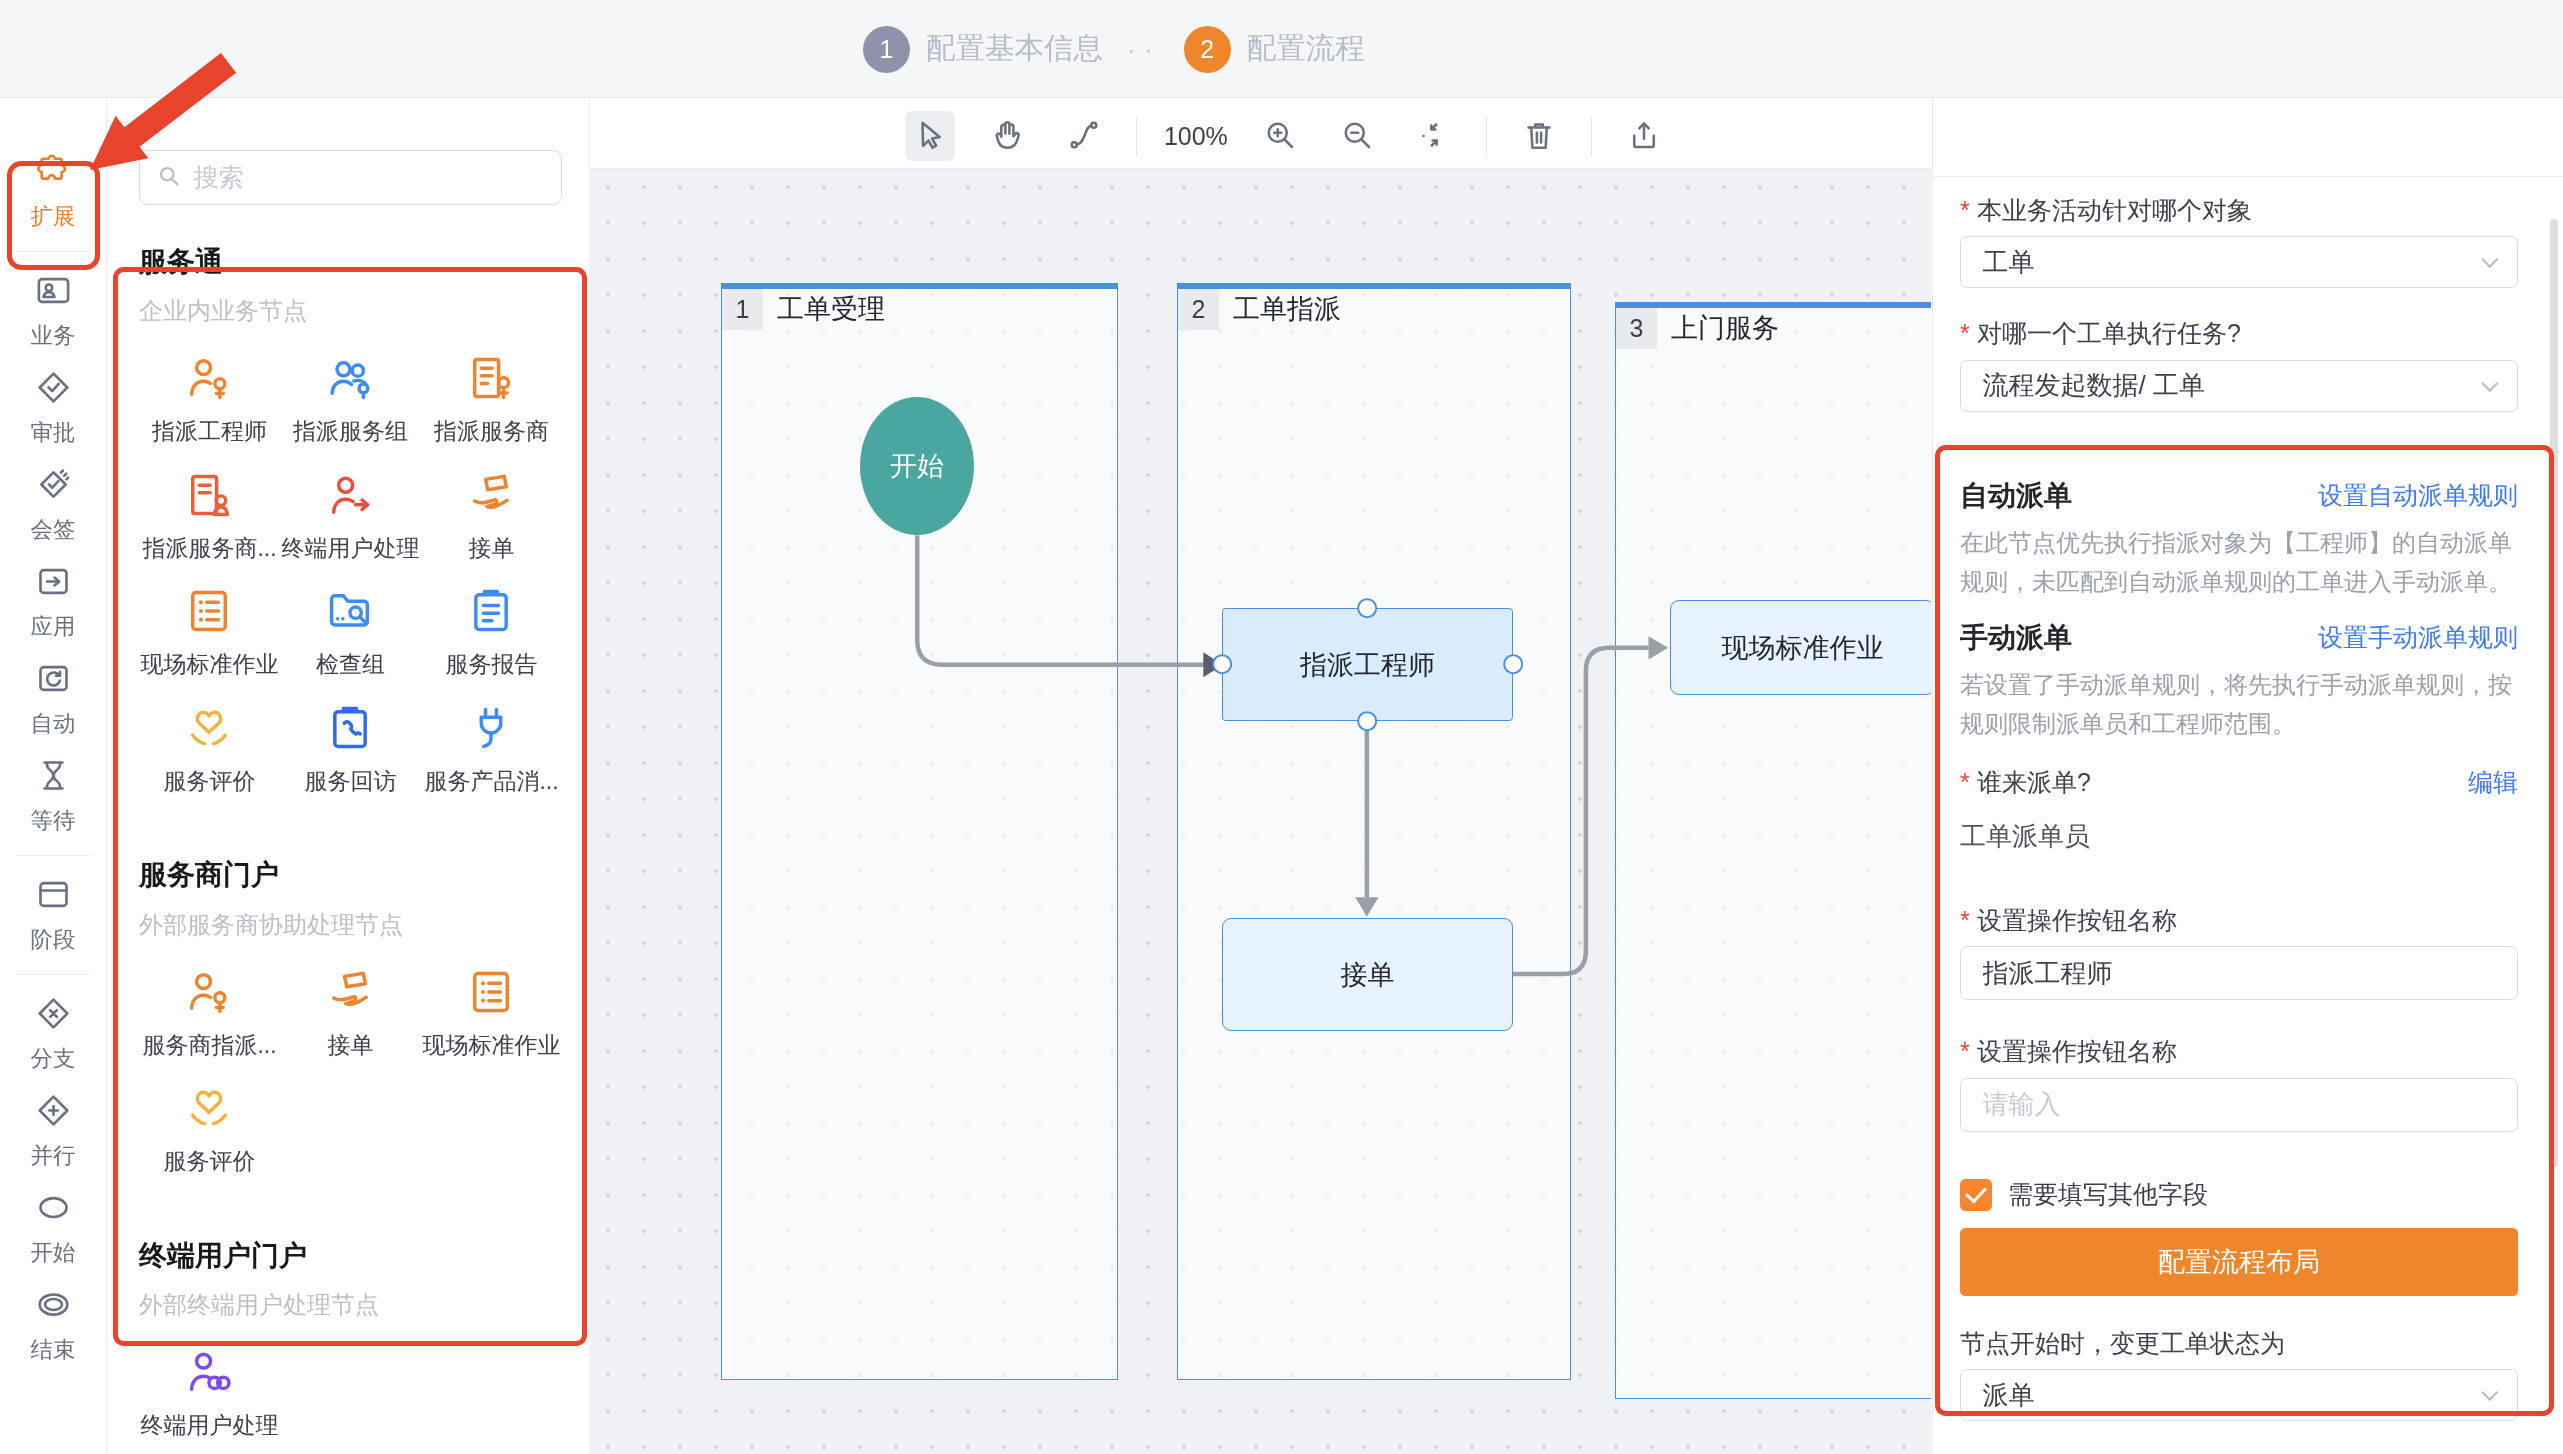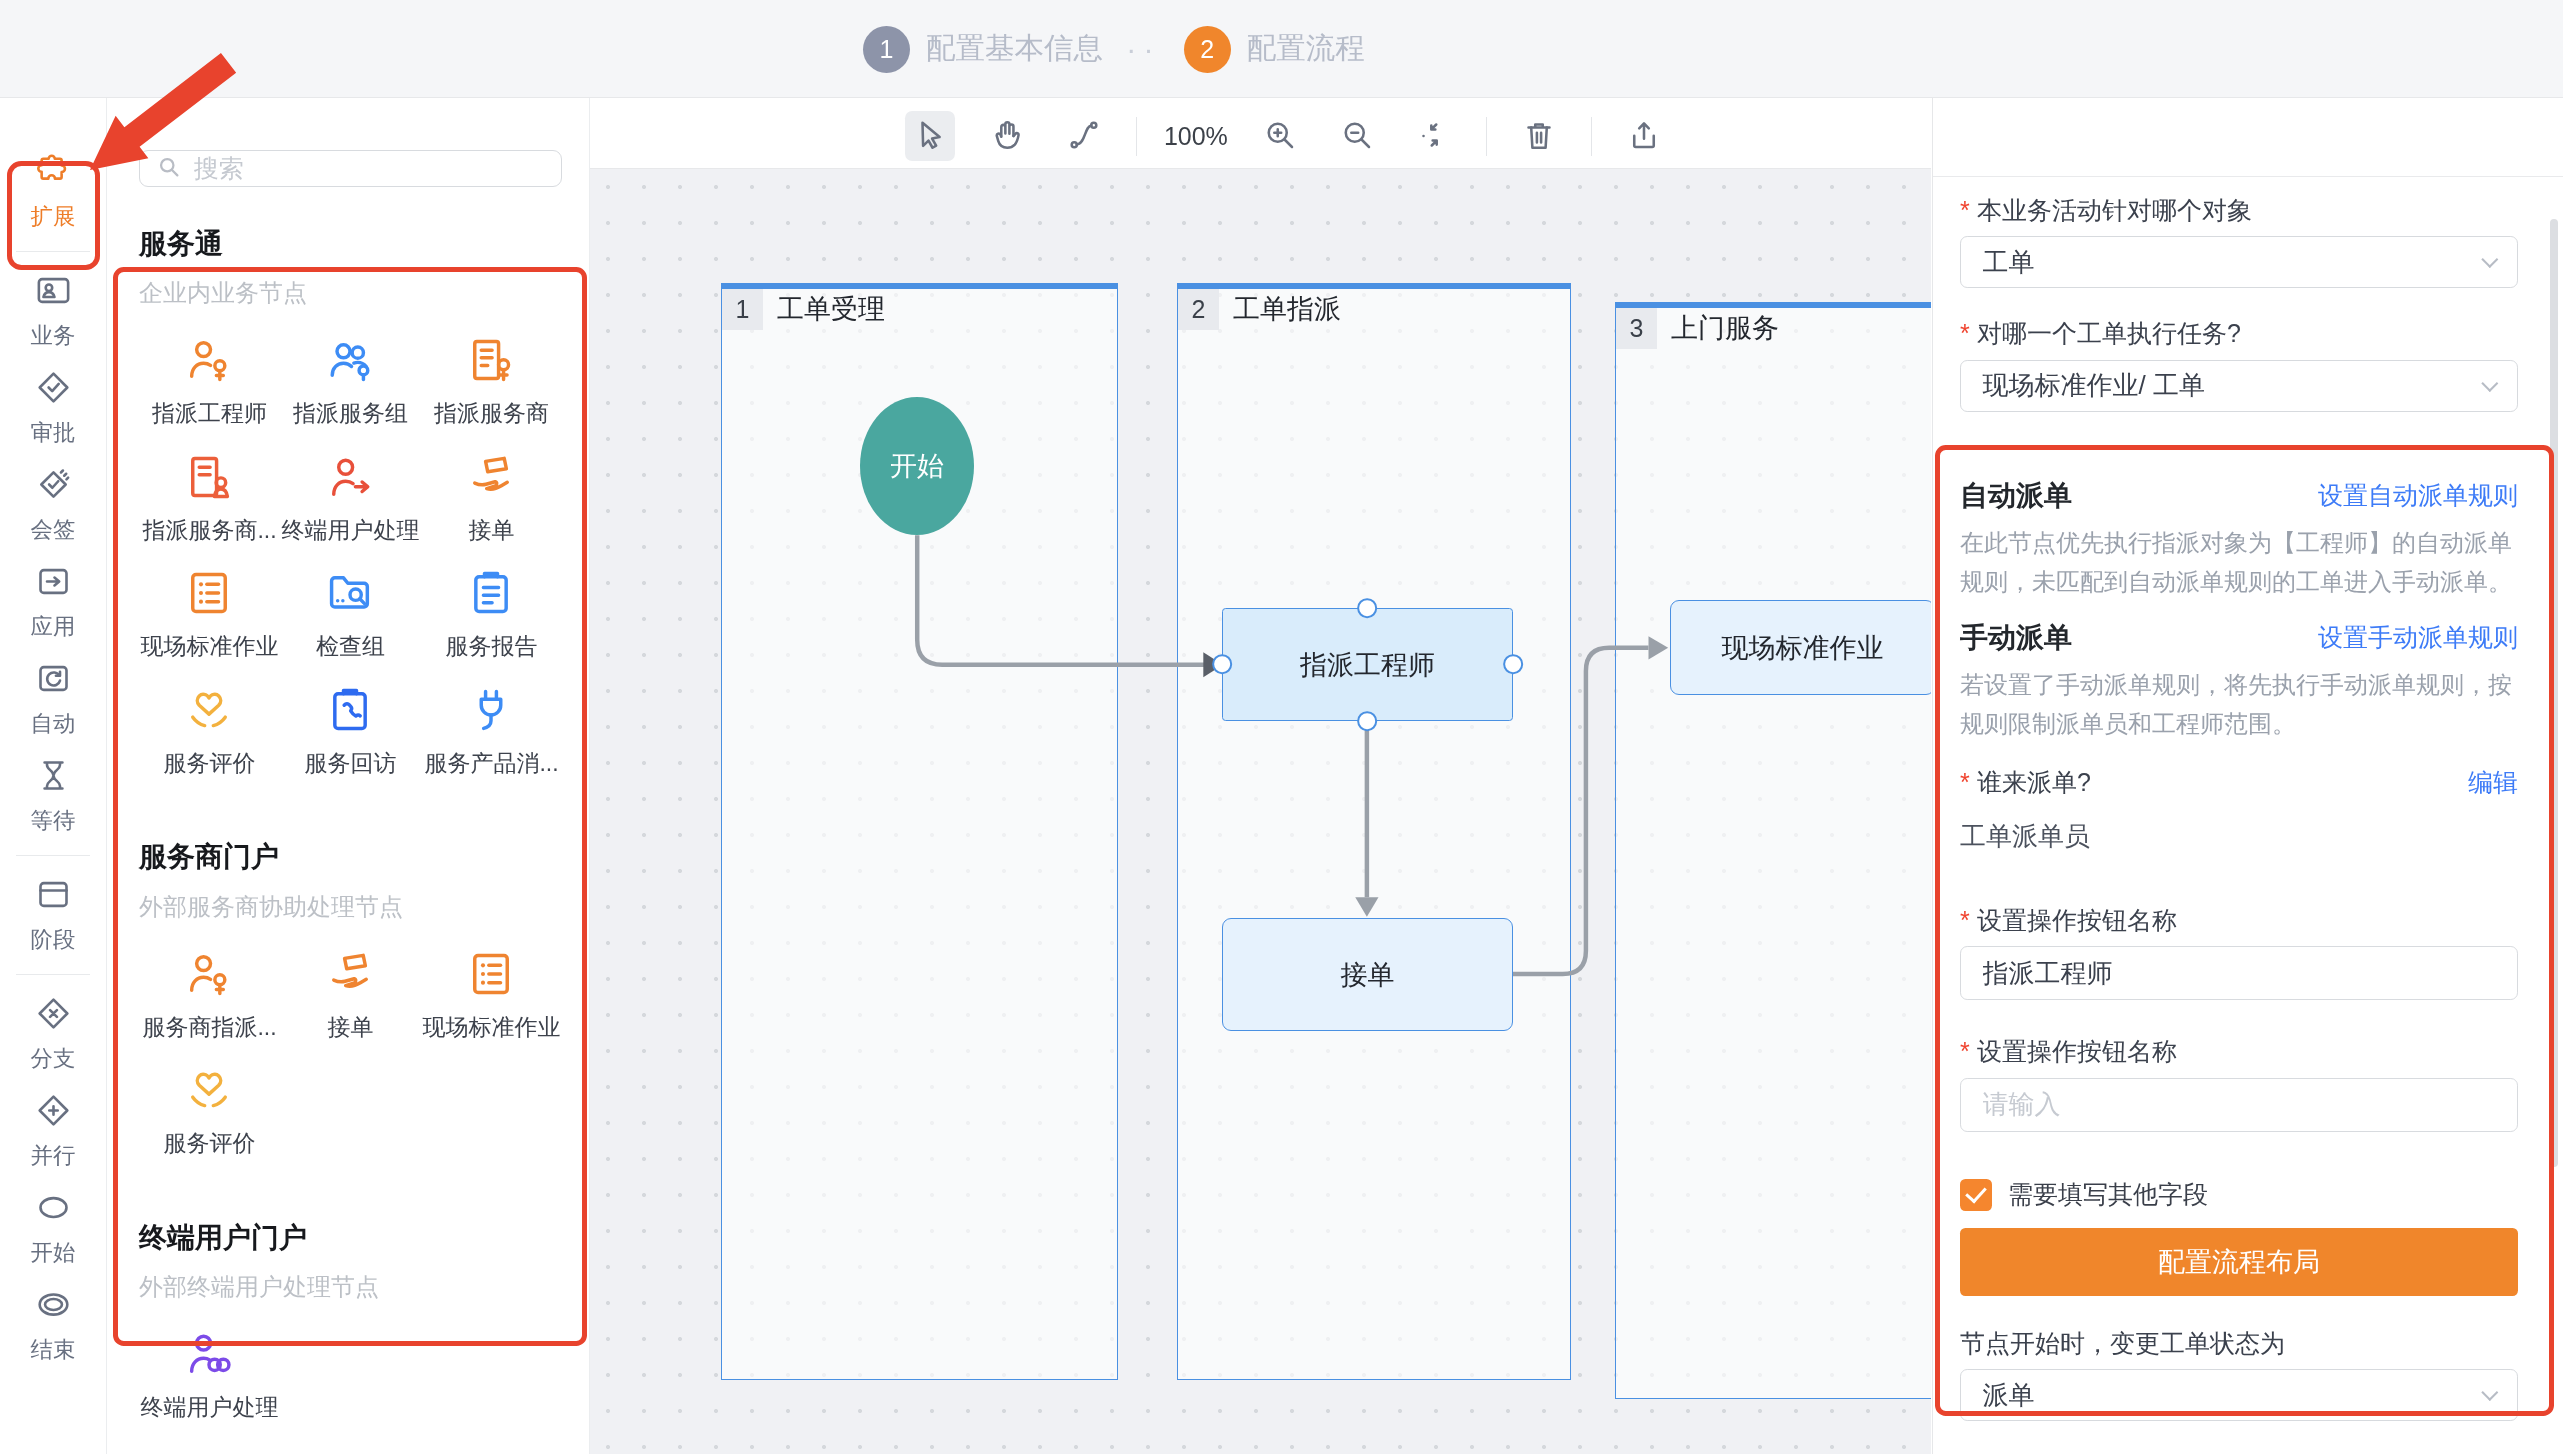--- a/index.html
+++ b/index.html
@@ -23,21 +23,21 @@
 
   
   .sidebar { position:absolute; left:0; top:98px; width:107px; height:1356px; background:#fff; border-right:1.8px solid #ebedef; z-index:20; padding-top:45px; }
   .side-item { height:97px; display:flex; flex-direction:column; align-items:center; justify-content:center; gap:7.2px; color:#687081; cursor:pointer; }
   .side-item .lbl { font-size:22.4px; }
   .side-item.active { color:#ee7d28; }
   .side-divider { height:0.9px; background:#e8eaec; margin:10.7px 16px; }
 
   
   .library { position:absolute; left:107px; top:98px; width:483px; height:1356px; background:#fff; border-right:1.8px solid #ebedef; z-index:20; padding:52px 27px 0 32px; overflow:hidden; }
-  .search { height:37px; border:1.8px solid #d8dbdf; border-radius:9px; display:flex; align-items:center; padding:0 16px; gap:10.7px; color:#b9bdc5; }
+  .search { height:55px; border:1.8px solid #d8dbdf; border-radius:9px; display:flex; align-items:center; padding:0 16px; gap:10.7px; color:#b9bdc5; }
   .search input { border:none; outline:none; font-size:25px; flex:1; color:#3b414d; background:transparent; font-family:inherit; }
   .search input::placeholder { color:#c5c9d0; }
   .lib-title { font-size:28px; font-weight:700; color:#17191d; margin-top:38px; }
   .lib-sub { font-size:24px; color:#bcc0c6; margin-top:14.3px; }
   .lib-grid { display:flex; flex-wrap:wrap; margin-top:25px; }
   .lib-item { width:33.33%; display:flex; flex-direction:column; align-items:center; gap:9px; margin-bottom:21.5px; cursor:pointer; }
   .lib-item .lbl { font-size:23px; color:#3d424c; white-space:nowrap; }
 
   
   .canvas-wrap { position:absolute; left:590px; top:104px; width:1598px; height:1356px; z-index:10; }
@@ -462,21 +462,21 @@
       </div>
       <div class="select mt14">
         <span>工单</span>
           <span class="chev"></span>
       </div>
       <div class="f-label" style="margin-top:32px;">
         <span class="req">*</span>
         <span>对哪一个工单执行任务?</span>
       </div>
       <div class="select mt14">
-        <span>现场标准作业/ 工单</span>
+        <span>流程发起数据/ 工单</span>
           <span class="chev"></span>
       </div>
 
       <div class="sec-row" style="margin-top:68px;">
         <span class="sec-title">自动派单</span>
         <span class="link">设置自动派单规则</span>
       </div>
       <div class="desc">在此节点优先执行指派对象为【工程师】的自动派单规则，未匹配到自动派单规则的工单进入手动派单。</div>
 
       <div class="sec-row" style="margin-top:19.7px;">

